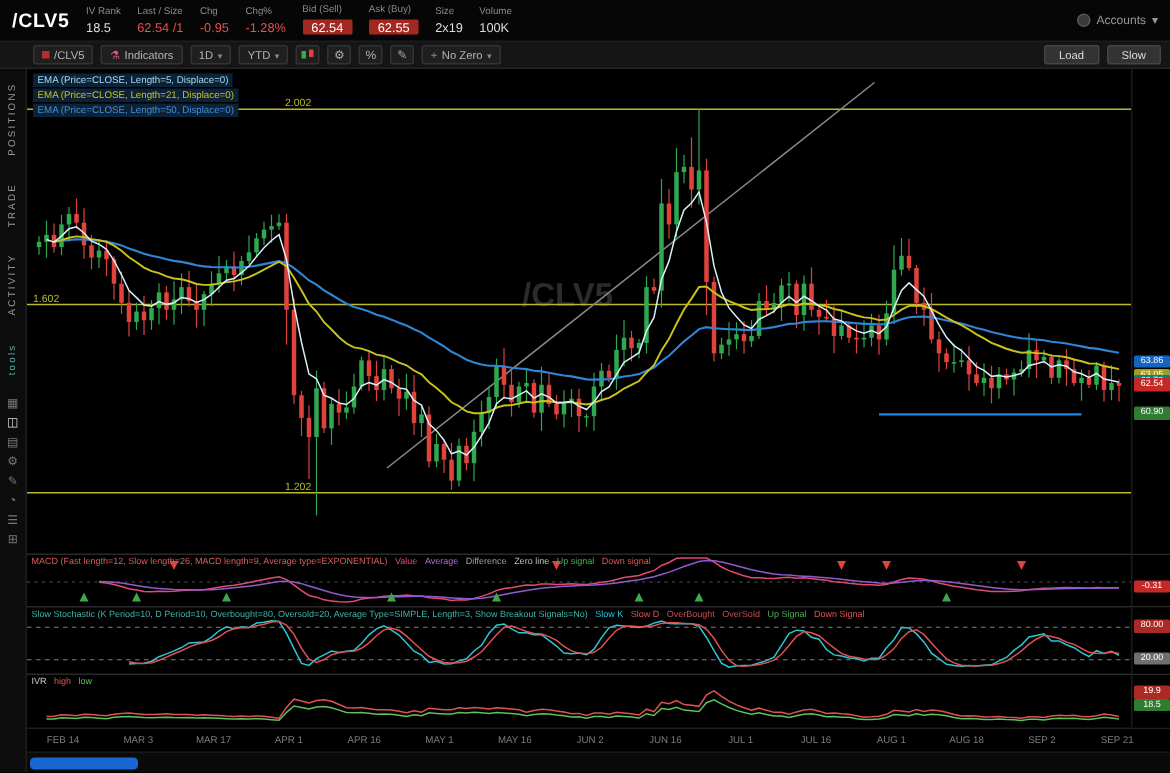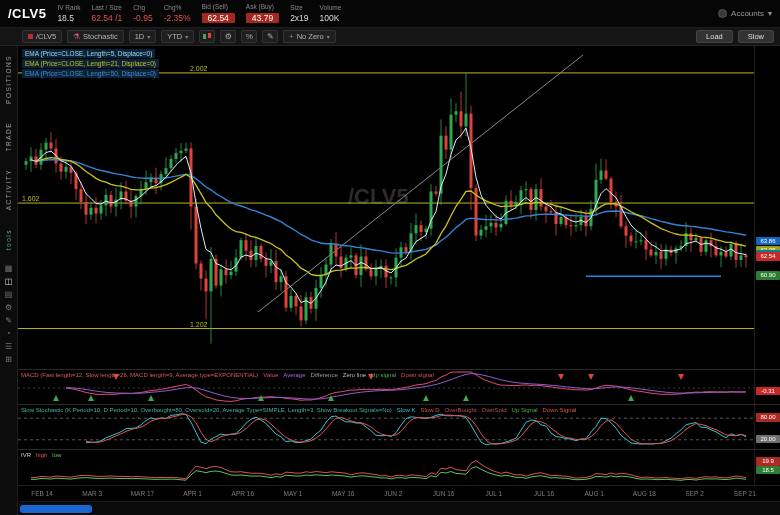--- a/index.html
+++ b/index.html
@@ -82,29 +82,29 @@
         <div class="stat">
           <span class="lbl">Last / Size</span>
           <span class="val red">62.54 /1</span>
         </div>
         <div class="stat">
           <span class="lbl">Chg</span>
           <span class="val red">-0.95</span>
         </div>
         <div class="stat">
           <span class="lbl">Chg%</span>
-          <span class="val red">-2.35%</span>
+          <span class="val red">-1.28%</span>
         </div>
         <div class="stat">
           <span class="lbl">Bid (Sell)</span>
           <span class="val redbox">62.54</span>
         </div>
         <div class="stat">
           <span class="lbl">Ask (Buy)</span>
-          <span class="val redbox">43.79</span>
+          <span class="val redbox">62.55</span>
         </div>
         <div class="stat">
           <span class="lbl">Size</span>
           <span class="val white">2x19</span>
         </div>
         <div class="stat">
           <span class="lbl">Volume</span>
           <span class="val white">100K</span>
         </div>
       </div>
@@ -115,21 +115,21 @@
     </div>
   </div>
 
   <div class="tbar">
     <div class="chip">
       <span style="width:5px;height:5px;background:#b03030;display:inline-block;"></span>
       <span>/CLV5</span>
     </div>
     <div class="chip">
       <span class="flask">⚗</span>
-      <span>Stochastic</span>
+      <span>Indicators</span>
     </div>
     <div class="chip">
       <span>1D</span>
       <span class="caret">▾</span>
     </div>
     <div class="chip">
       <span>YTD</span>
       <span class="caret">▾</span>
     </div>
     <div class="iconbtn">

